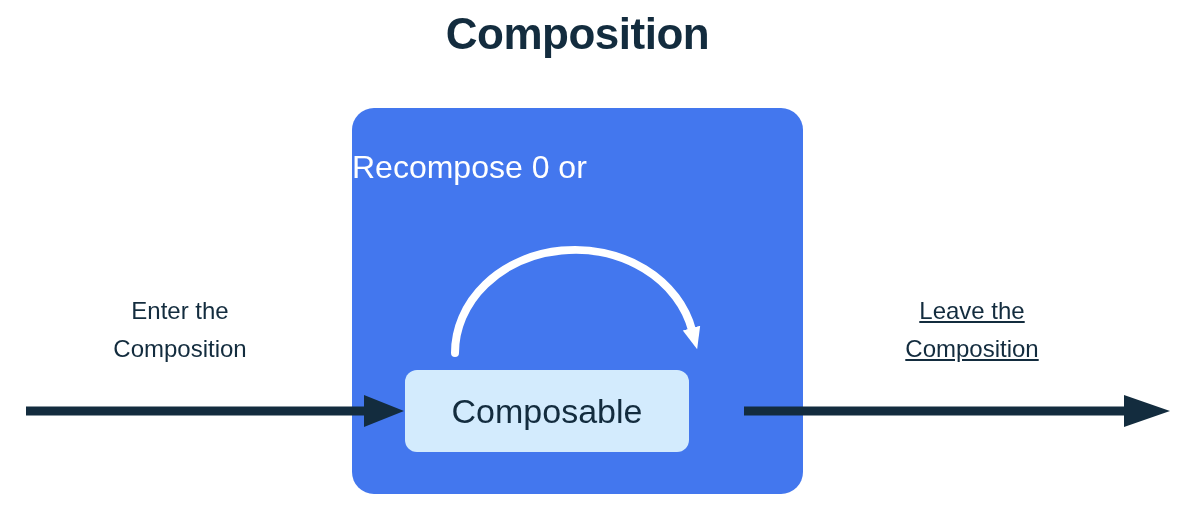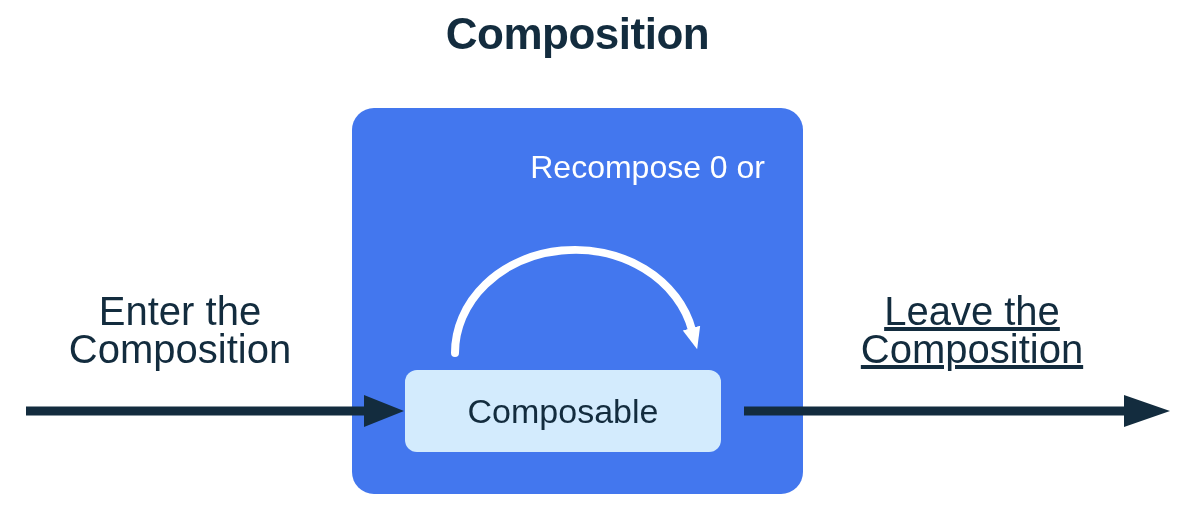--- a/index.html
+++ b/index.html
@@ -41,21 +41,21 @@
     height: 386px;
     background: var(--blue);
     border-radius: 22px;
     z-index: 1;
   }
   .recompose-label {
     position: absolute;
     left: 352px;
     top: 147px;
     width: 413px;
-    text-align: right;
+    text-align: left;
     font-size: 32px;
     line-height: 40px;
     color: var(--white);
     z-index: 4;
   }
   .arrows-svg {
     position: absolute;
     left: 0; top: 0;
     width: 1191px;
     height: 512px;
@@ -63,39 +63,39 @@
     pointer-events: none;
   }
   .arrow-line { stroke: var(--dark); stroke-width: 9; }
   .arrow-head { fill: var(--dark); }
   .loop-path { stroke: var(--white); stroke-width: 8; fill: none; stroke-linecap: round; }
   .loop-head { fill: var(--white); }
   .composable-box {
     position: absolute;
     left: 405px;
     top: 370px;
-    width: 316px;
+    width: 284px;
     height: 82px;
     background: var(--light_blue);
     border-radius: 12px;
     display: flex;
     align-items: center;
     justify-content: center;
     z-index: 3;
   }
   .composable-box .box-label {
     font-size: 34px;
     color: var(--dark);
   }
   .side-label {
     position: absolute;
     top: 292px;
     width: 300px;
     text-align: center;
-    font-size: 40px;
+    font-size: 24px;
     line-height: 38px;
     color: var(--dark);
     z-index: 4;
   }
   .side-label.enter { left: 30px; }
   .side-label.leave { left: 822px; text-decoration: underline; }
   .label-line { display: block; }
 </style>
 </head>
 <body>

